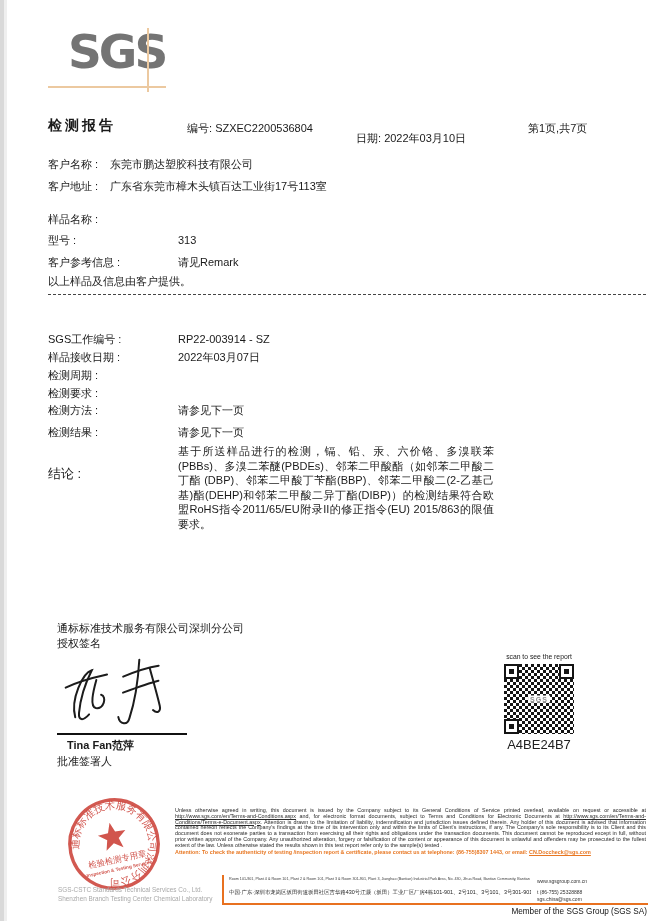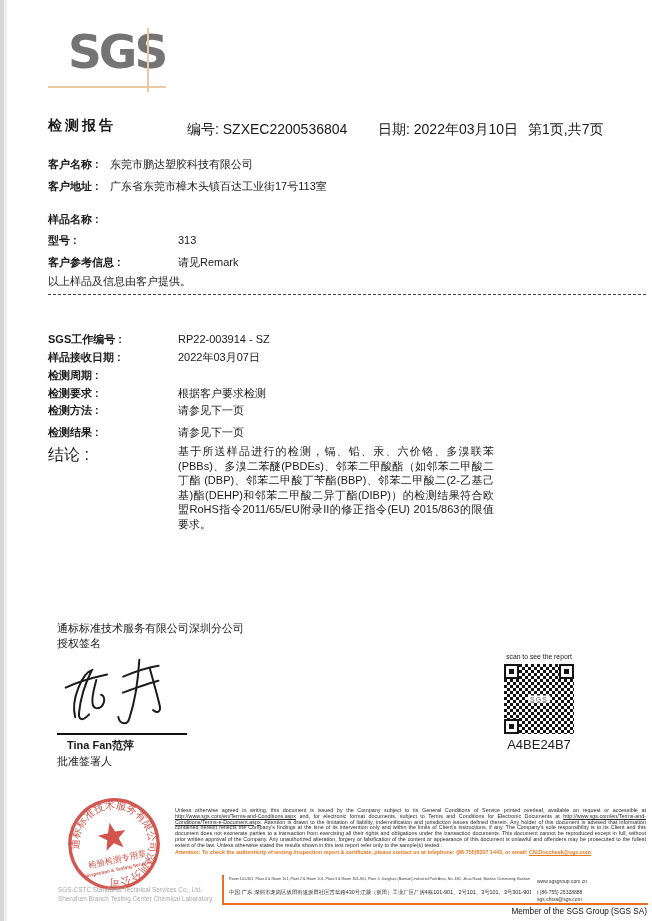--- a/index.html
+++ b/index.html
@@ -12,37 +12,37 @@
   .scan-edge{left:0;top:0;width:4px;height:921px;background:#d9d9d9;}
   .scan-edge2{left:4px;top:0;width:3px;height:921px;background:#efefef;}
 
   
   .sgs-logo{left:68px;top:28px;font-family:"DejaVu Sans",sans-serif;font-weight:bold;
     font-size:47px;line-height:1;color:#747474;letter-spacing:-3px;}
   .logo-vline{left:147px;top:28px;width:2px;height:64px;background:#ecc9a0;}
   .logo-hline{left:48px;top:86px;width:118px;height:2px;background:#ecc9a0;}
 
   .page-title{left:48px;top:117px;font-size:14px;font-weight:bold;letter-spacing:3px;}
-  .hdr-meta{top:121px;font-size:14px;}
+  .hdr-meta{top:121px;font-size:11px;}
   .hdr-no{left:187px;}
-  .hdr-date{left:378px;}
+  .hdr-date{left:356px;margin-top:10px;}
   .hdr-page{left:528px;}
 
   
   .frow{position:absolute;left:48px;width:572px;display:flex;font-size:11px;line-height:14px;}
-  .lbl{flex:none;font-weight:bold;}
+  .lbl{flex:none;}
   .w62{width:62px;}
   .w130{width:130px;}
   .val{flex:1;}
   .note{left:48px;font-size:11px;}
 
   .dashed-sep{left:48px;top:294px;width:598px;border-top:1.3px dashed #444;height:0;}
 
   .conclusion-p{left:178px;top:444px;width:316px;font-size:11px;line-height:14.6px;text-align:justify;}
-  .conclusion-lbl{left:48px;top:445px;font-size:16px;}
+  .conclusion-lbl{left:48px;top:465px;font-size:13px;}
 
   
   .sig-company{left:57px;top:621px;font-size:11px;}
   .sig-auth{left:57px;top:636px;font-size:11px;}
   .sig-svg{left:60px;top:652px;}
   .sig-line{left:57px;top:733px;width:130px;height:1.6px;background:#111;}
   .sig-name{left:67px;top:738px;font-size:11px;font-weight:bold;}
   .sig-role{left:57px;top:754px;font-size:11px;}
 
   
@@ -131,21 +131,20 @@
 </div>
 <div class="frow" style="top:350px">
   <span class="lbl w130">样品接收日期 :</span>
   <span class="val">2022年03月07日</span>
 </div>
 <div class="frow" style="top:368px">
   <span class="lbl w130">检测周期 :</span>
 </div>
 <div class="frow" style="top:386px">
   <span class="lbl w130">检测要求 :</span>
-  <span class="val">根据客户要求检测</span>
 </div>
 <div class="frow" style="top:403px">
   <span class="lbl w130">检测方法 :</span>
   <span class="val">请参见下一页</span>
 </div>
 <div class="frow" style="top:425px">
   <span class="lbl w130">检测结果 :</span>
   <span class="val">请参见下一页</span>
 </div>
 <div class="abs conclusion-lbl">结论 :</div>

